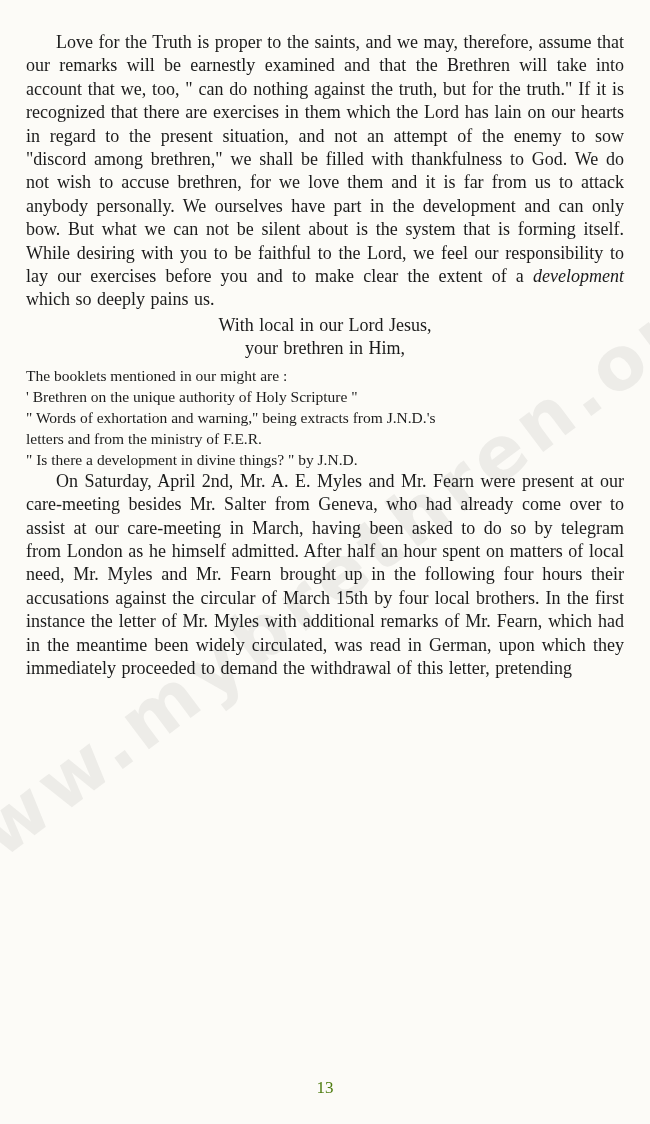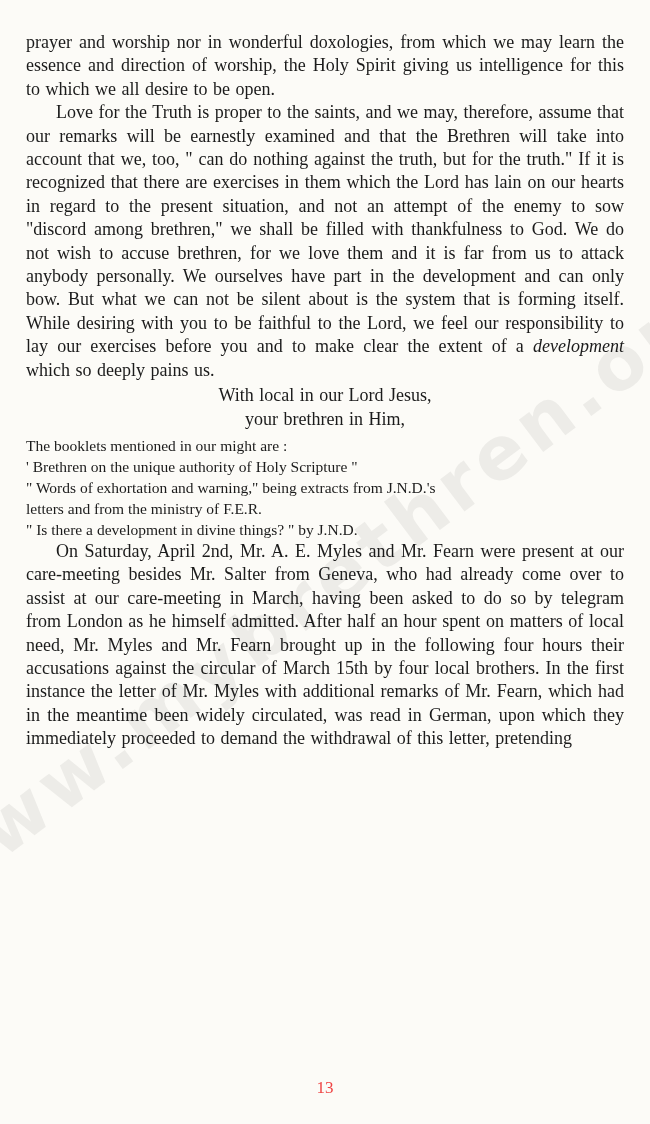--- a/index.html
+++ b/index.html
@@ -61,33 +61,32 @@
     margin: 3px 0 5px 0;
     letter-spacing: 0.2px;
   }
   .page-number {
     position: absolute;
     bottom: 26px;
     left: 0;
     right: 0;
     text-align: center;
     font-size: 17px;
-    color: #ef4444;
+    color: #4d7c0f;
   }
 </style>
 </head>
 <body>
 
 <div class="page">
 
   <div class="watermark">www.mybrethren.org</div>
 
   <div class="content">
 
-    <p class="para">prayer and worship nor in wonderful doxologies, from which we may learn the essence and direction of worship, the Holy Spirit giving us intelligence for this to which we all desire to be open.</p>
 
     <p class="para indent"><span>Love for the Truth is proper to the saints, and we may, therefore, assume that our remarks will be earnestly examined and that the Brethren will take into account that we, too, " can do nothing against the truth, but for the truth."  If it is recognized that there are exercises in them which the Lord has lain on our hearts in regard to the present situation, and not an attempt of the enemy to sow "discord among brethren," we shall be filled with thankfulness to God.  We do not wish to accuse brethren, for we love them and it is far from us to attack anybody personally.  We ourselves have part in the development and can only bow.  But what we can not be silent about is the system that is forming itself.  While desiring with you to be faithful to the Lord, we feel our responsibility to lay our exercises before you and to make clear the extent of a </span><i>development</i><span> which so deeply pains us.</span></p>
 
     <div class="closing">
       <div class="center">With local in our Lord Jesus,</div>
       <div class="center">your brethren in Him,</div>
     </div>
 
     <div class="booklets">
       <div>The booklets mentioned in our might are :</div>

